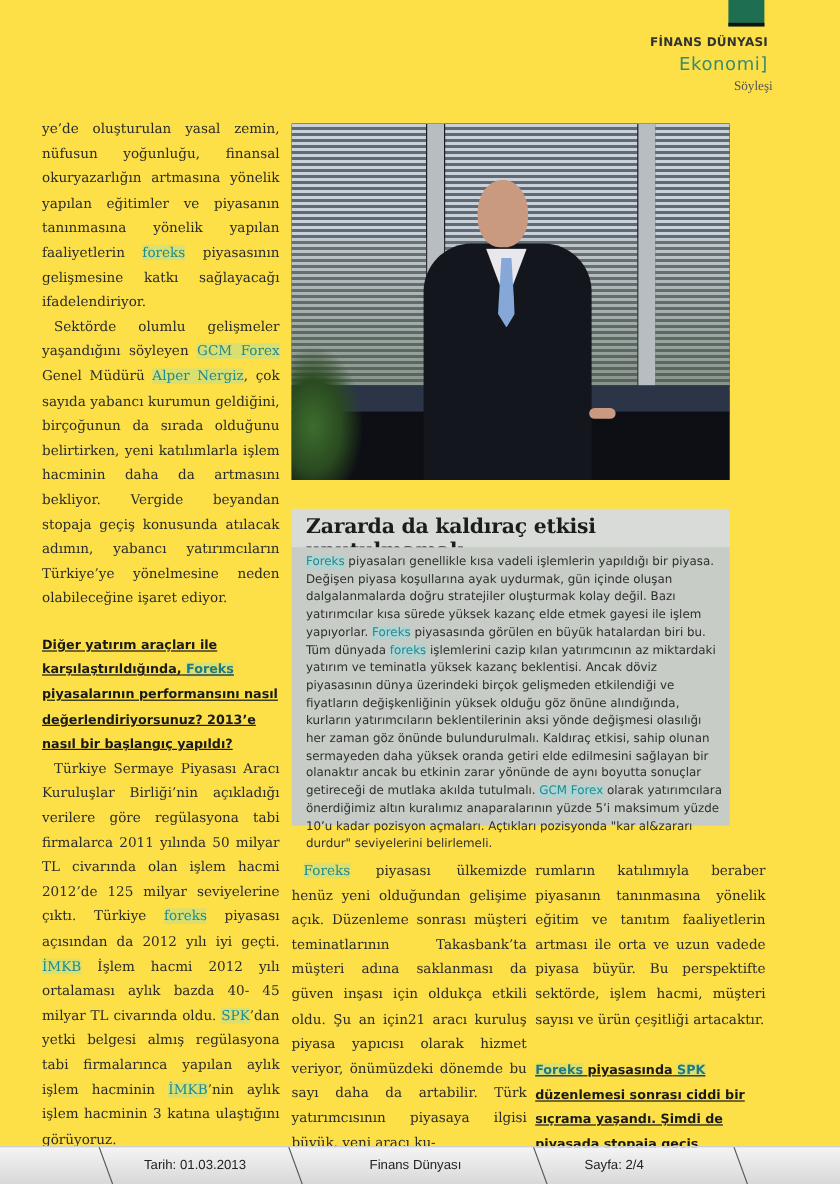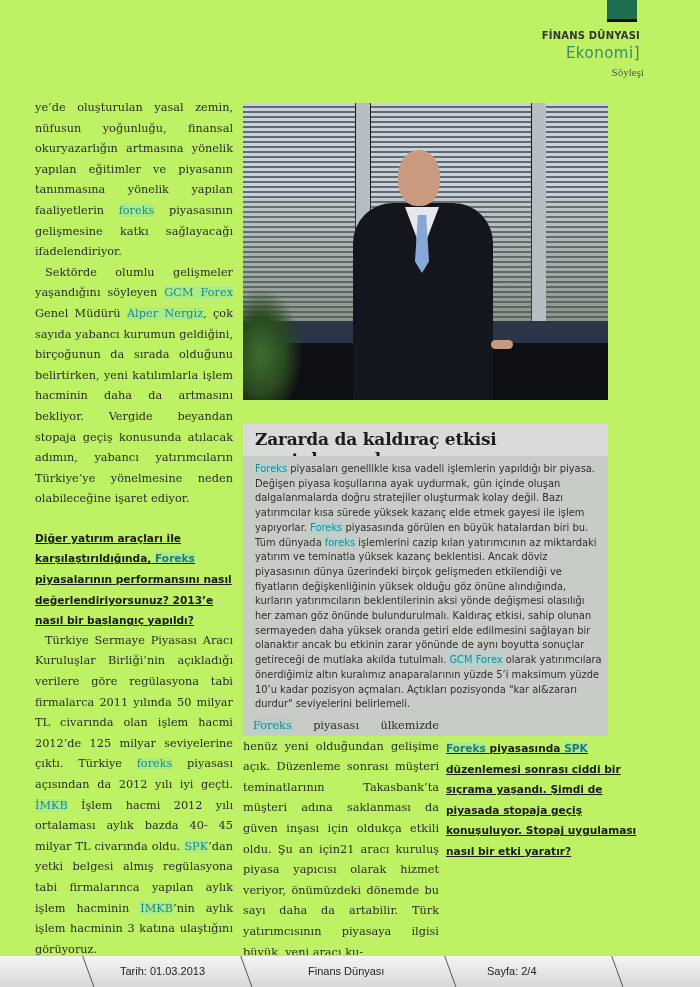--- a/index.html
+++ b/index.html
@@ -1,19 +1,19 @@
 <!DOCTYPE html>
 <html><head>
 <meta charset="utf-8">
 <style>
   * { box-sizing: border-box; margin: 0; padding: 0; }
   html, body { width: 700px; height: 987px; overflow: hidden; background: #f7f6f8; }
   body { position: relative; font-family: "DejaVu Serif", serif; color: #2a2a2a; }
 
-  .page { position: absolute; left: 0; top: 0; width: 700px; height: 987px; background: #bef264; }
+  .page { position: absolute; left: 0; top: 0; width: 700px; height: 987px; background: #fde047; }
 
   
   .green-tab { position: absolute; left: 607px; top: 0; width: 30px; height: 22px; background: #1e6e52; border-bottom: 3px solid #111; }
   .mag-name { position: absolute; right: 60px; top: 30px; font-family: "DejaVu Sans", sans-serif; font-weight: bold; font-size: 10px; color: #333; letter-spacing: 0.2px; }
   .section-name { position: absolute; right: 60px; top: 44px; font-family: "DejaVu Sans", sans-serif; font-size: 15px; color: #3a8a70; letter-spacing: 0.5px; }
   .sub-section { position: absolute; right: 56px; top: 66px; font-family: Liberation Serif, serif; font-size: 11px; color: #555; }
 
   
   .col { position: absolute; font-size: 11.3px; line-height: 20.6px; text-align: justify; color: #2b2b2b; }
   .col p { text-indent: 10px; }
@@ -47,21 +47,21 @@
   .person-tie { position: absolute; left: 172px; top: 112px; width: 14px; height: 58px; background: #86a8d8; clip-path: polygon(20% 0, 80% 0, 100% 80%, 50% 100%, 0 80%); }
   .person-head { position: absolute; left: 155px; top: 47px; width: 42px; height: 56px; background: #c99a80; border-radius: 48% 48% 44% 44%; }
   .person-hand { position: absolute; left: 248px; top: 237px; width: 22px; height: 9px; background: #c99a80; border-radius: 5px; }
 
   .caption-bar { position: absolute; left: 243px; top: 403px; width: 365px; height: 18px; background: #101010; }
   .caption-bar span { position: absolute; left: 10px; top: 2px; font-family: "DejaVu Sans", sans-serif; font-size: 10px; color: #e8e8e8; }
 
   .box-title { position: absolute; left: 243px; top: 424px; width: 365px; height: 32px; background: #d9dbd9; }
   .box-title span { position: absolute; left: 12px; top: 5px; font-family: "DejaVu Serif", serif; font-weight: bold; font-size: 17px; color: #1c1c1c; letter-spacing: -0.2px; }
 
-  .box-body { position: absolute; left: 243px; top: 456px; width: 365px; height: 280px; background: #c7ccc6; padding-left: 32px; }
+  .box-body { position: absolute; left: 243px; top: 456px; width: 365px; height: 232px; background: #c7ccc6; padding-left: 32px; }
   .box-body p { position: absolute; left: 12px; top: 6px; width: 348px; font-family: "DejaVu Sans", sans-serif; font-size: 9.9px; line-height: 14.7px; color: #2e2e2e; }
   .box-body .hl { color: #1d8c94; background: rgba(130,230,235,0.3); }
 
   
   .footer { position: absolute; left: 0; top: 955px; width: 700px; height: 32px;
       background: linear-gradient(180deg, #f4f4f4 0%, #d8d8d8 100%); border-top: 1px solid #cfcfcf; text-align: center; }
   .footer .div { position: absolute; top: 0; width: 1px; height: 32px; background: #555; transform: skewX(20deg); }
   .footer .cell { position: absolute; top: 9px; font-family: "Liberation Sans", sans-serif; font-size: 11px; color: #222; }
 </style>
 </head>
@@ -106,20 +106,21 @@
 
   <div class="box-body">
     <p><span class="hl">Foreks</span> <span>piyasaları genellikle kısa vadeli işlemlerin yapıldığı bir piyasa. Değişen piyasa koşullarına ayak uydurmak, gün içinde oluşan dalgalanmalarda doğru stratejiler oluşturmak kolay değil. Bazı yatırımcılar kısa sürede yüksek kazanç elde etmek gayesi ile işlem yapıyorlar.</span> <span class="hl">Foreks</span> <span>piyasasında görülen en büyük hatalardan biri bu. Tüm dünyada</span> <span class="hl">foreks</span> <span>işlemlerini cazip kılan yatırımcının az miktardaki yatırım ve teminatla yüksek kazanç beklentisi. Ancak döviz piyasasının dünya üzerindeki birçok gelişmeden etkilendiği ve fiyatların değişkenliğinin yüksek olduğu göz önüne alındığında, kurların yatırımcıların beklentilerinin aksi yönde değişmesi olasılığı her zaman göz önünde bulundurulmalı. Kaldıraç etkisi, sahip olunan sermayeden daha yüksek oranda getiri elde edilmesini sağlayan bir olanaktır ancak bu etkinin zarar yönünde de aynı boyutta sonuçlar getireceği de mutlaka akılda tutulmalı.</span> <span class="hl">GCM Forex</span> <span>olarak yatırımcılara önerdiğimiz altın kuralımız anaparalarının yüzde 5’i maksimum yüzde 10’u kadar pozisyon açmaları. Açtıkları pozisyonda "kar al&amp;zararı durdur" seviyelerini belirlemeli.</span></p>
   </div>
 
   <div class="col col-mid">
     <p><span class="hl">Foreks</span> <span>piyasası ülkemizde henüz yeni olduğundan gelişime açık. Düzenleme sonrası müşteri teminatlarının Takasbank’ta müşteri adına saklanması da güven inşası için oldukça etkili oldu. Şu an için21 aracı kuruluş piyasa yapıcısı olarak hizmet veriyor, önümüzdeki dönemde bu sayı daha da artabilir. Türk yatırımcısının piyasaya ilgisi büyük, yeni aracı ku-</span></p>
   </div>
 
   <div class="col col-right">
+    <p class="noindent">rumların katılımıyla beraber piyasanın tanınmasına yönelik eğitim ve tanıtım faaliyetlerin artması ile orta ve uzun vadede piyasa büyür. Bu perspektifte sektörde, işlem hacmi, müşteri sayısı ve ürün çeşitliği artacaktır.</p>
     <p class="q" style="margin-top:22px"><span class="hl">Foreks</span> <span>piyasasında</span> <span class="hl">SPK</span> <span>düzenlemesi sonrası ciddi bir sıçrama yaşandı. Şimdi de piyasada stopaja geçiş konuşuluyor. Stopaj uygulaması nasıl bir etki yaratır?</span></p>
   </div>
 
   <div class="footer">
     <div class="div" style="left:88px"></div>
     <div class="div" style="left:246px"></div>
     <div class="div" style="left:450px"></div>
     <div class="div" style="left:617px"></div>
     <div class="cell" style="left:120px">Tarih: 01.03.2013</div>
     <div class="cell" style="left:308px">Finans Dünyası</div>

